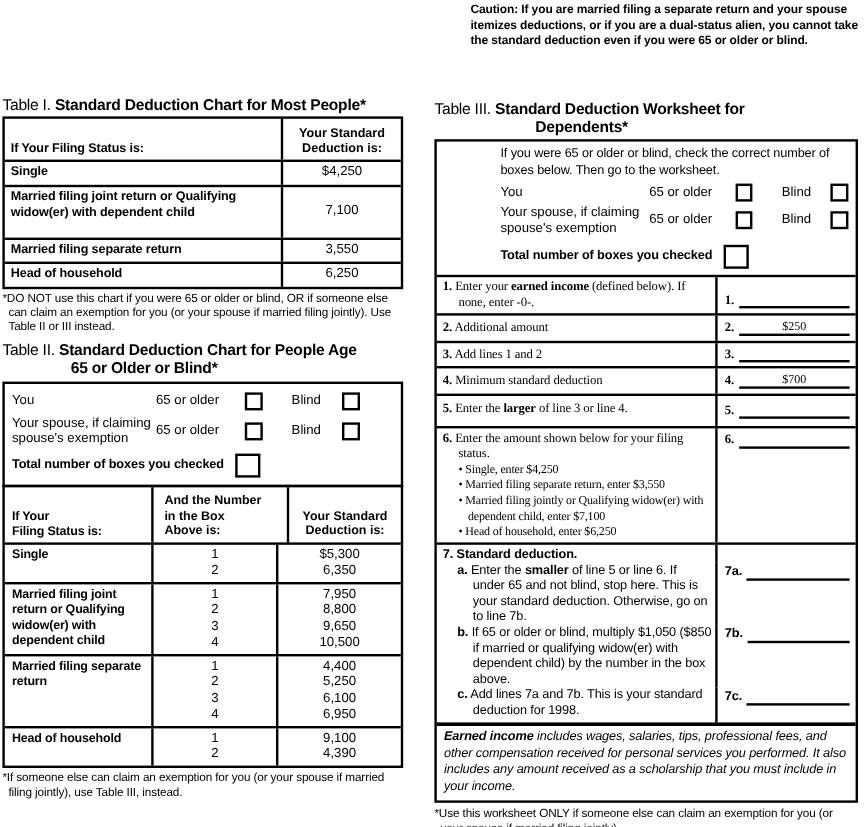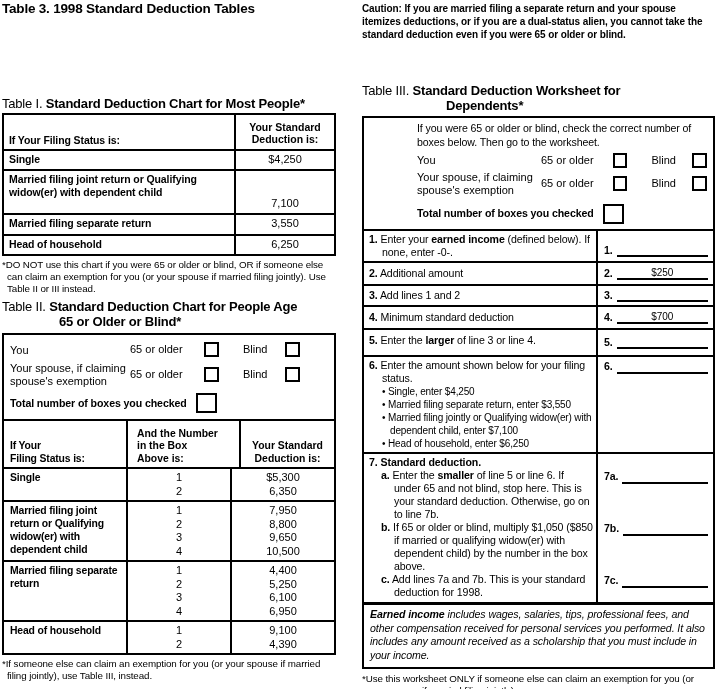--- a/index.html
+++ b/index.html
@@ -1,32 +1,32 @@
 <!DOCTYPE html>
 <html><head>
 <meta charset="utf-8">
 <style>
   html,body{margin:0;padding:0;background:#fff;overflow:hidden;}
   body{width:721px;height:689px;position:relative;color:#000;
        font-family:"Liberation Sans","DejaVu Sans",sans-serif;font-size:11px;line-height:13.5px;}
   .col-left{position:absolute;left:2px;top:0;width:334px;}
   .col-right{position:absolute;left:362px;top:0;width:353px;}
   .page-title{font-weight:bold;font-size:13.5px;margin-top:2px;letter-spacing:-0.2px;}
-  .caution{font-weight:bold;font-size:10px;line-height:13px;margin-top:2px;letter-spacing:-0.1px;}
+  .caution{font-weight:bold;font-size:10px;line-height:13px;margin-top:2px;letter-spacing:-0.1px;margin-left:30px;}
   .sec-head{font-size:13px;line-height:15px;letter-spacing:-0.2px;}
   .sec-label{font-weight:normal;}
   .sec-title{font-weight:bold;}
   .indent2{display:block;}
   b{letter-spacing:-0.1px;}
   
   .t1{border:2px solid #000;margin-top:2px;}
   .t1-row{display:flex;border-top:2px solid #000;}
   .t1-row:first-child{border-top:none;}
   .t1-c1{width:221px;border-right:2px solid #000;padding:2px 4px 2px 5px;font-weight:bold;font-size:10.5px;line-height:13px;letter-spacing:-0.1px;}
-  .t1-c2{flex:1;display:flex;justify-content:center;align-items:flex-end;padding:2px 2px 3px;}
+  .t1-c2{flex:1;display:flex;justify-content:center;align-items:center;padding:2px 2px 3px;}
   .t1-head .t1-c1{display:flex;align-items:flex-end;min-height:30px;}
   .t1-head .t1-c2{flex-direction:column;align-items:center;justify-content:flex-end;font-weight:bold;font-size:10.5px;line-height:12.5px;}
   .t1-tall{min-height:38px;}
   
   .cb-box{border:2px solid #000;padding:4px 6px 6px;}
   .cb-intro{font-size:10.4px;letter-spacing:-0.15px;white-space:nowrap;line-height:13px;}
   .cb-row{display:flex;align-items:center;margin-top:3px;}
   .cb-label{width:120px;line-height:12.5px;}
   .cb-label-wide{width:128px;}
   .cb-older{width:68px;}
@@ -43,21 +43,21 @@
   .t2c-c3{flex:1;text-align:center;padding:2px 0;}
   .t2c-head .t2c-c1{display:flex;flex-direction:column;justify-content:flex-end;min-height:42px;}
   .t2c-head .t2c-c2{text-align:left;padding-left:9px;font-weight:bold;font-size:10.4px;line-height:12.5px;display:flex;flex-direction:column;justify-content:flex-end;}
   .t2c-head .t2c-c3{display:flex;flex-direction:column;justify-content:flex-end;align-items:center;font-weight:bold;font-size:10.4px;line-height:12.5px;padding-bottom:2px;}
   
   .footnote{font-size:9.8px;line-height:11.8px;margin-top:3px;padding-left:5px;text-indent:-5px;letter-spacing:-0.1px;}
   
   .ws{border:2px solid #000;margin-top:3px;}
   .ws-top{padding:4px 6px 5px;margin-left:47px;}
   .ws-intro{line-height:13.5px;font-size:10.6px;letter-spacing:-0.1px;}
-  .ws-row{display:flex;border-top:2px solid #000;}
+  .ws-row{display:flex;border-top:2px solid #000;font-family:Liberation Serif, serif;}
   .ws-left{flex:1;border-right:2px solid #000;padding:2px 3px 2px 5px;font-size:10.6px;line-height:13px;letter-spacing:-0.1px;}
   .ws-right{width:104px;padding:0 5px 0 6px;display:flex;}
   .ent-bottom{align-items:flex-end;padding-bottom:4px;}
   .ent-center{align-items:center;}
   .ent-top{align-items:flex-start;padding-top:3px;}
   .entry{display:flex;align-items:flex-end;width:100%;}
   .entry b{font-size:10.6px;}
   .eline{flex:1;border-bottom:2px solid #000;text-align:center;font-size:10px;line-height:11px;height:11px;margin-left:4px;}
   .hang{padding-left:13px;text-indent:-13px;}
   .bullet{padding-left:21px;text-indent:-8px;font-size:10px;letter-spacing:-0.15px;line-height:13px;}
@@ -67,21 +67,20 @@
   .ws7-left.last{padding-bottom:3px;}
   .ws7-right{width:104px;padding:1px 5px 0 6px;}
   .subhang{padding-left:12px;}
   .ws-earned{border-top:3px solid #000;padding:3px 6px 5px;font-style:italic;font-size:10.6px;line-height:13.5px;letter-spacing:-0.1px;}
 </style>
 </head>
 <body>
 
 <div class="col-left">
 
-  <div class="page-title">Table 3. 1998 Standard Deduction Tables</div>
 
   <div class="sec-head" style="margin-top:80px;">
     <span class="sec-label">Table I.</span>
     <span class="sec-title">Standard Deduction Chart for Most People*</span>
   </div>
 
   <div class="t1">
     <div class="t1-row t1-head">
       <div class="t1-c1">
           <span>If Your Filing Status is:</span>

